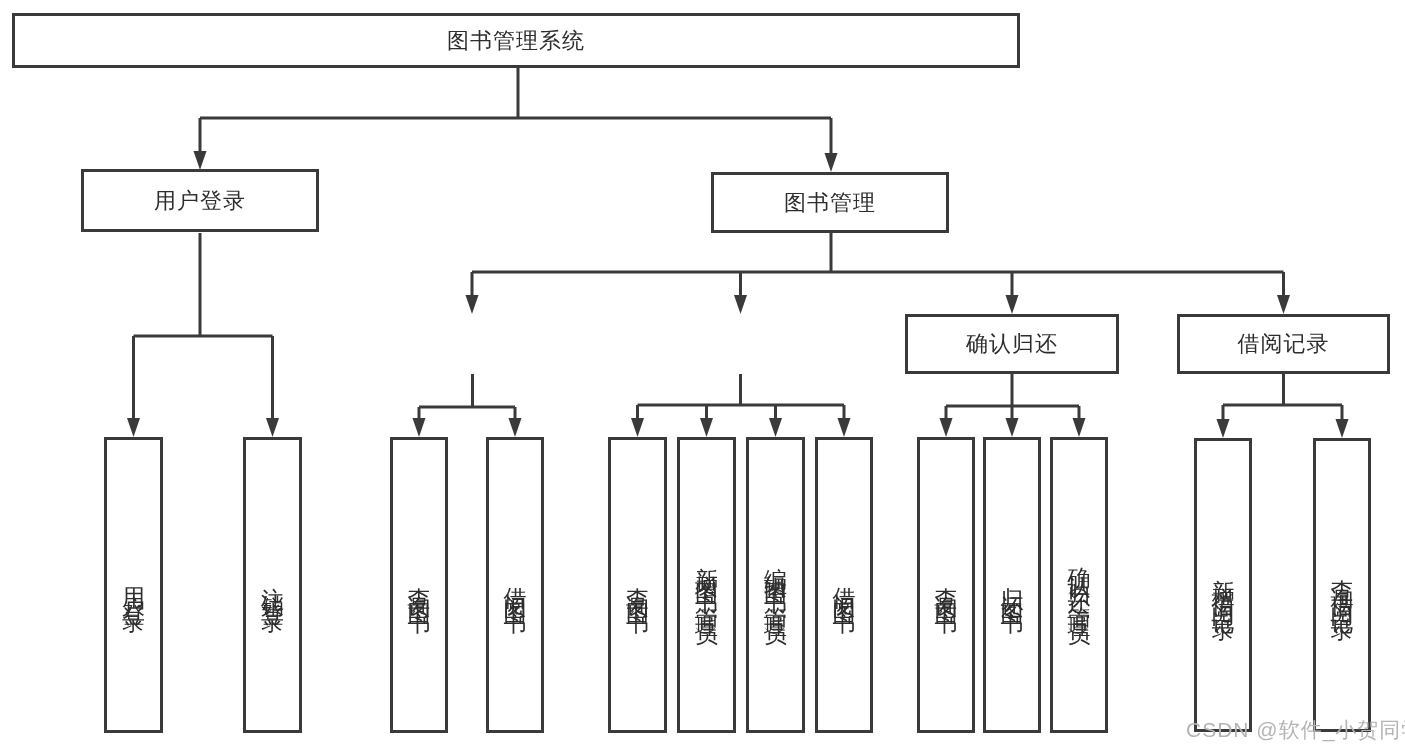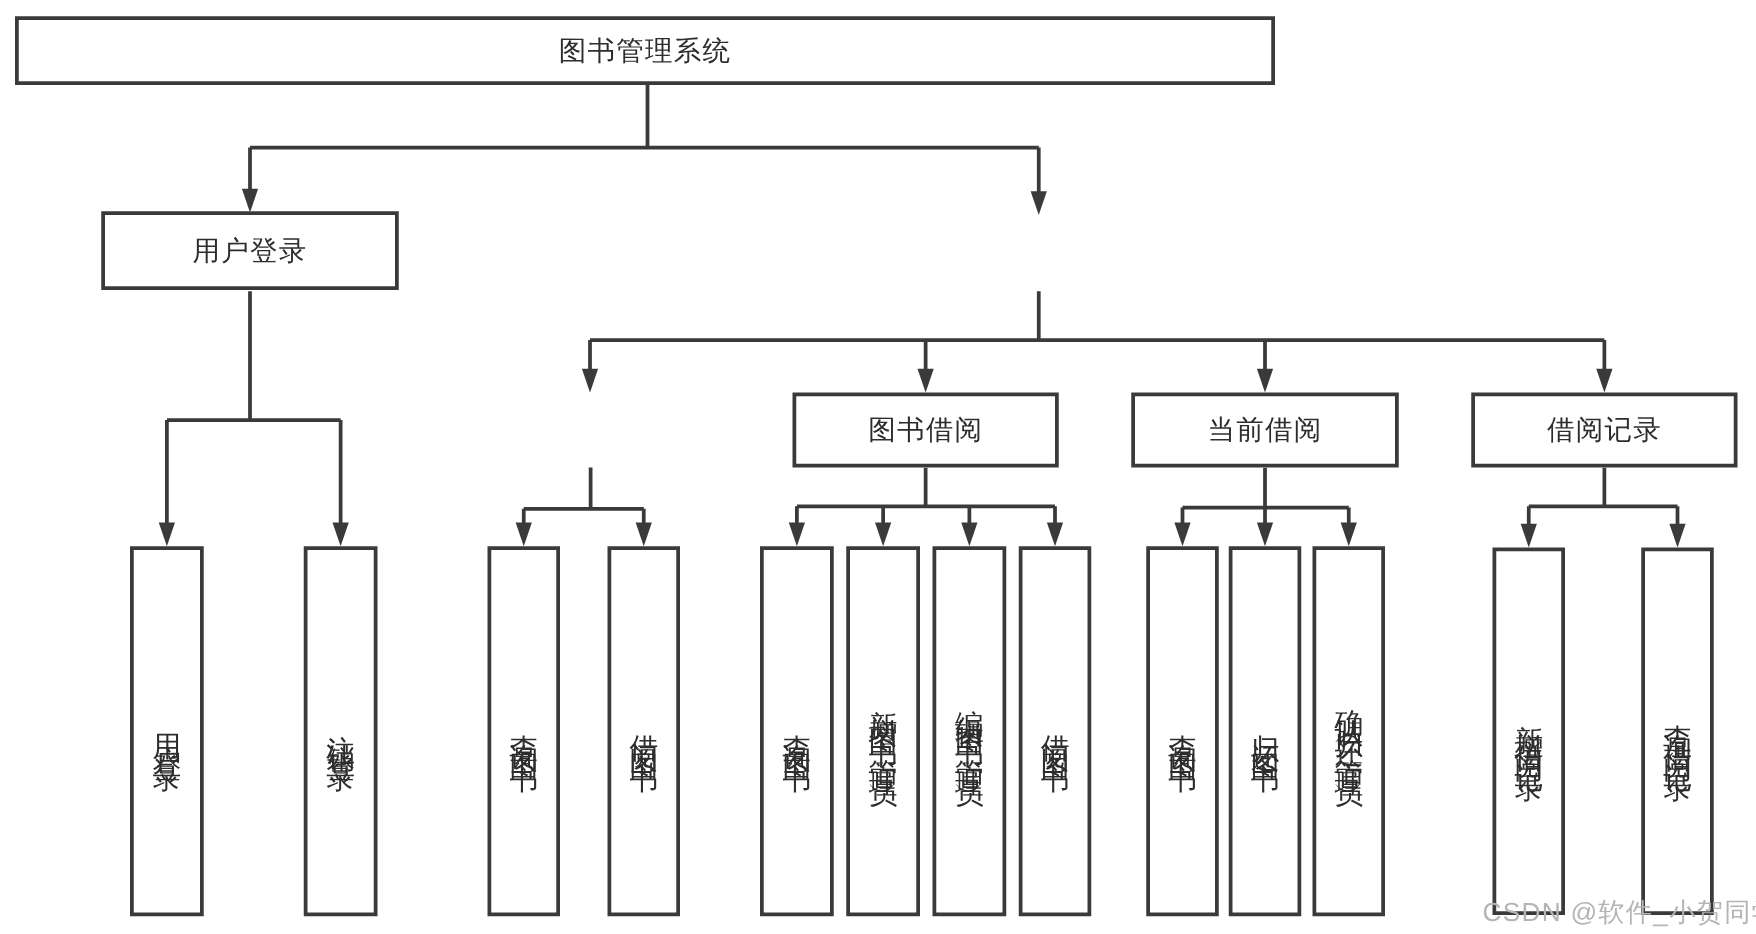--- a/index.html
+++ b/index.html
@@ -93,26 +93,26 @@
     </g>
   </svg>
 
   <div class="node h root" style="left:12px;top:13px;width:1008px;height:55px">
     <span class="lbl">图书管理系统</span>
   </div>
 
   <div class="node h" style="left:81px;top:169px;width:238px;height:63px">
     <span class="lbl">用户登录</span>
   </div>
+  <div class="node h" style="left:711px;top:172px;width:238px;height:61px">
+    <span class="lbl">图书管理</span>
+  </div>
 
-  <div class="node h" style="left:634px;top:314px;width:213px;height:60px">
-    <span class="lbl">图书借阅</span>
-  </div>
   <div class="node h" style="left:905px;top:314px;width:214px;height:60px">
-    <span class="lbl">当前借阅</span>
+    <span class="lbl">确认归还</span>
   </div>
   <div class="node h" style="left:1177px;top:314px;width:213px;height:60px">
     <span class="lbl">借阅记录</span>
   </div>
 
   <div class="node v" style="left:104px;top:437px;width:59px;height:296px">
     <span class="lbl">用户登录</span>
   </div>
   <div class="node v" style="left:243px;top:437px;width:59px;height:296px">
     <span class="lbl">注销登录</span>

